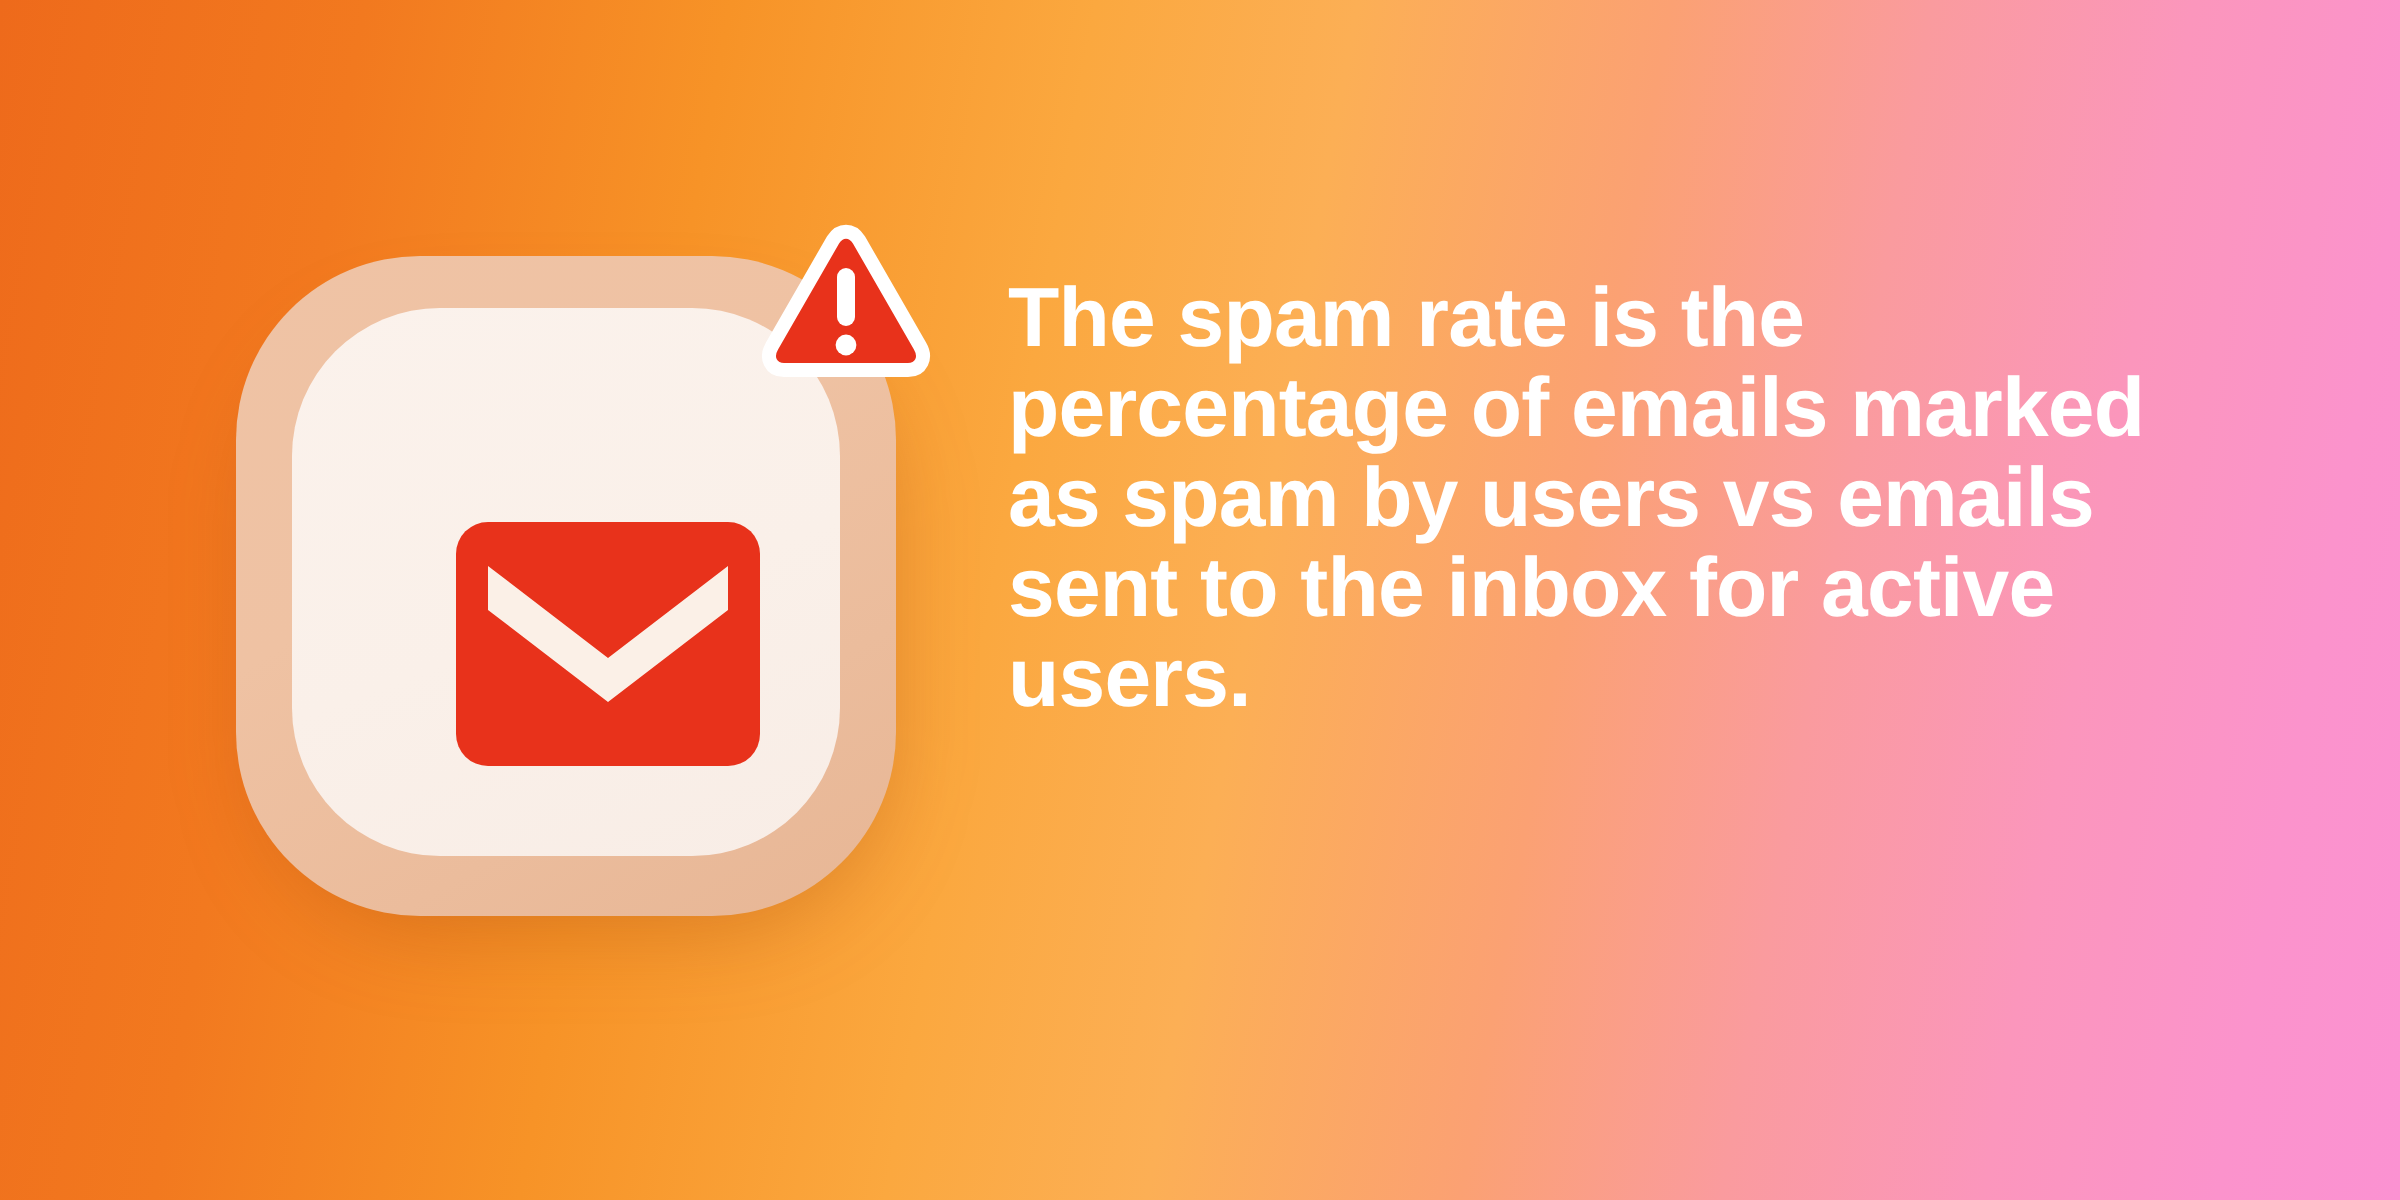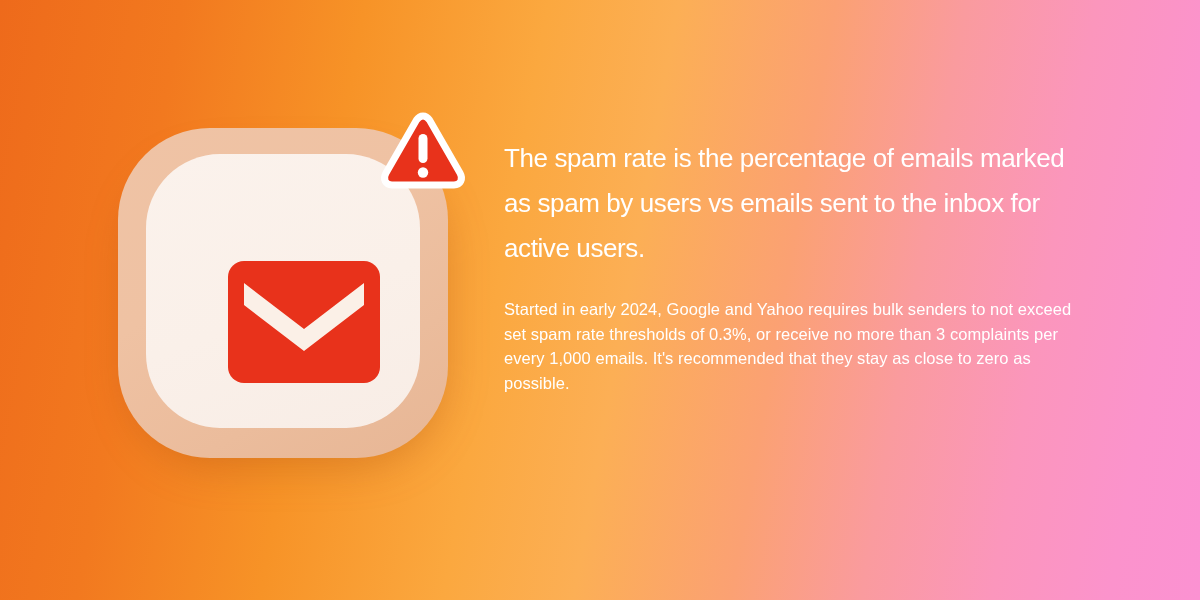--- a/index.html
+++ b/index.html
@@ -113,23 +113,23 @@
 
   #text-column {
     position: absolute;
     left: 504px;
     top: 136px;
     width: 600px;
   }
 
   #headline {
     color: #FFFFFF;
-    font-size: 26px;
+    font-size: 42px;
     line-height: 45px;
-    font-weight: normal;
+    font-weight: bold;
     letter-spacing: -0.4px;
     max-width: 580px;
   }
 
   #body-copy {
     margin-top: 26px;
     color: #FFFFFF;
     font-size: 16.5px;
     line-height: 24.5px;
     font-weight: normal;
@@ -161,16 +161,15 @@
     <svg id="warning-badge" viewBox="0 0 90 88">
       <path d="M 38.5 10 C 42 4.5 48 4.5 51.5 10 L 82 63 C 85.5 69 82.5 75 76 75 L 14 75 C 7.5 75 4.5 69 8 63 Z" fill="#E8321B" stroke="#FFFFFF" stroke-width="7" stroke-linejoin="round"></path>
       <rect x="40.5" y="24" width="9" height="29" rx="4.5" fill="#FFFFFF"></rect>
       <circle cx="45" cy="62.5" r="5.2" fill="#FFFFFF"></circle>
     </svg>
 
   </div>
 
   <div id="text-column">
     <div id="headline">The spam rate is the percentage of emails marked as spam by users vs emails sent to the inbox for active users.</div>
-    <div id="body-copy">Started in early 2024, Google and Yahoo requires bulk senders to not exceed set spam rate thresholds of 0.3%, or receive no more than 3 complaints per every 1,000 emails. It's recommended that they stay as close to zero as possible.</div>
   </div>
 
 </div>
 
 </body></html>

